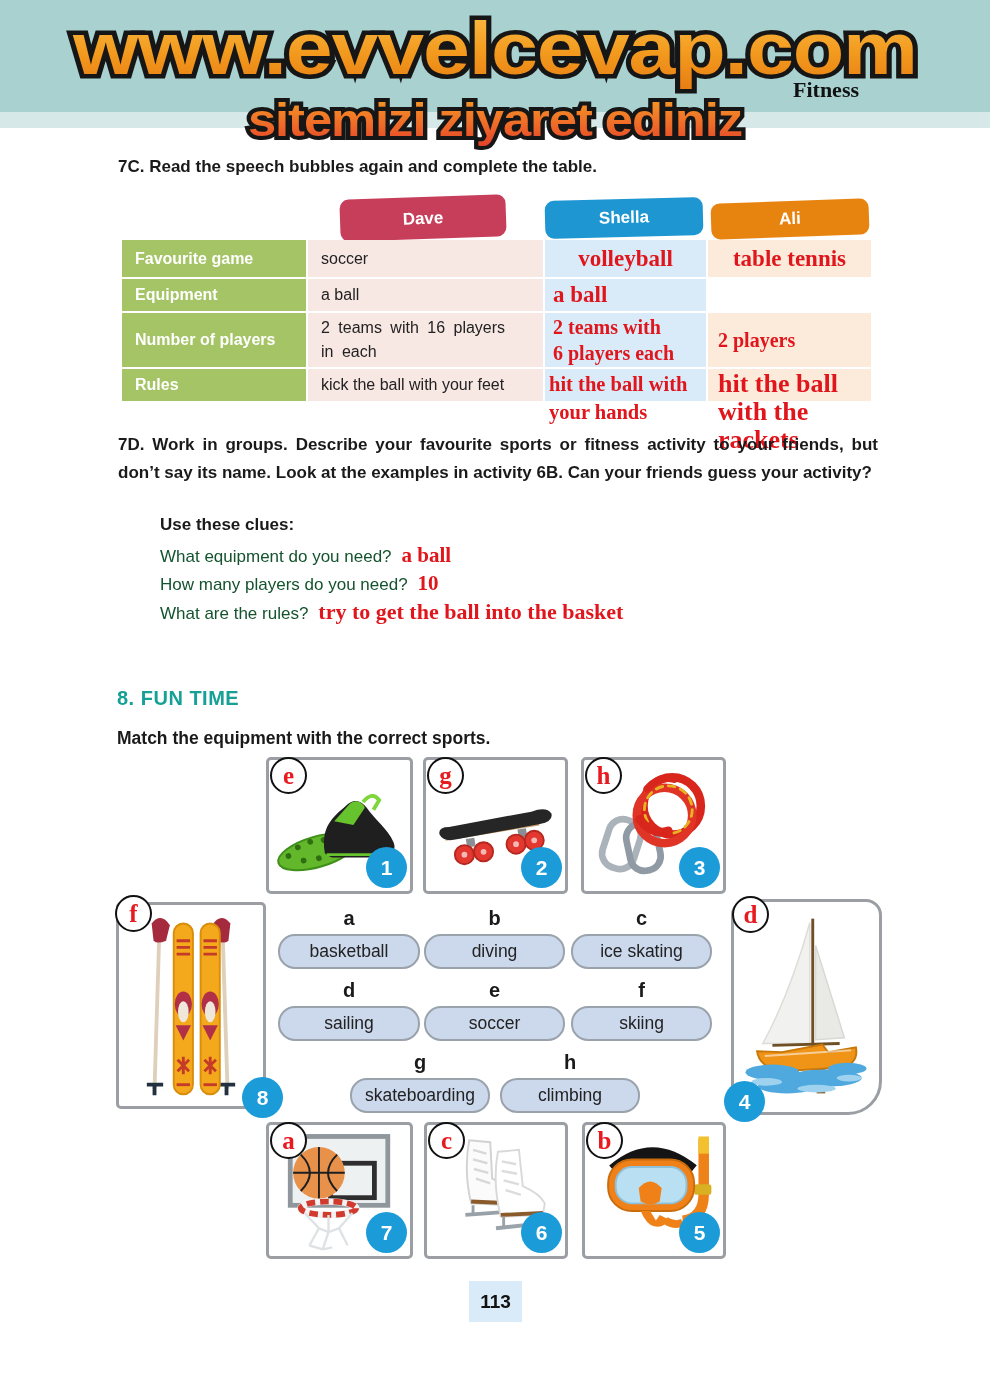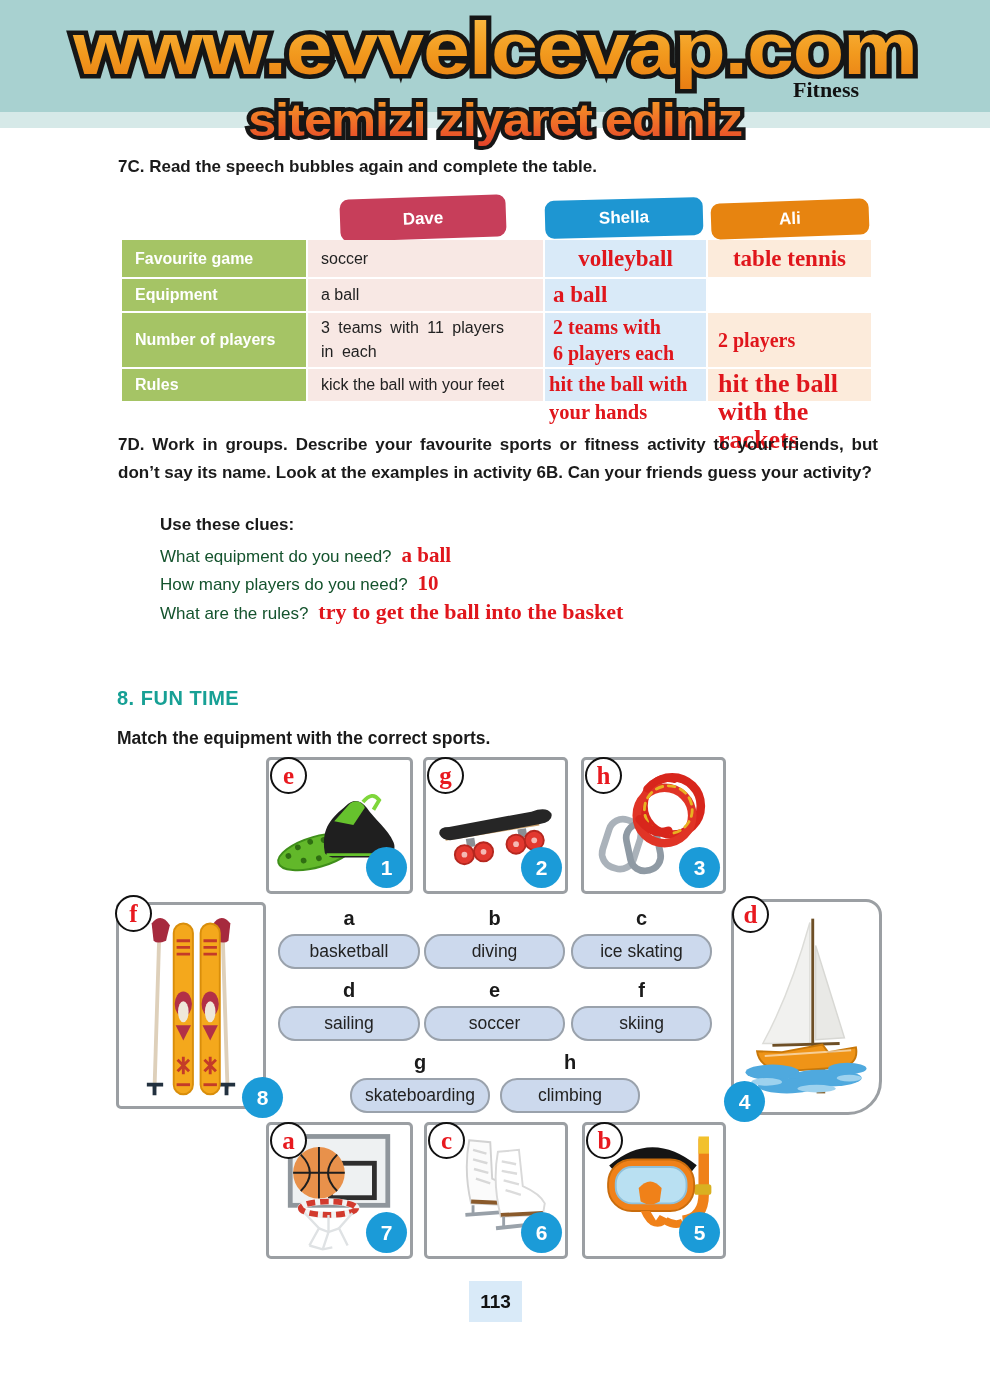--- a/index.html
+++ b/index.html
@@ -110,21 +110,21 @@
     <div class="tcell dcell c-dave r-1">soccer</div>
     <div class="tcell scell red big center c-shella r-1">volleyball</div>
     <div class="tcell acell red big center c-ali r-1">table tennis</div>
 
     <div class="tcell lbl c-label r-2">Equipment</div>
     <div class="tcell dcell c-dave r-2">a ball</div>
     <div class="tcell scell red big c-shella r-2" style="padding-left:8px;">a ball</div>
     <div class="tcell acell red nowrap center c-ali r-2" style="font-size:19.5px;margin-top:36px;">a ball, two rackets</div>
 
     <div class="tcell lbl c-label r-3">Number of players</div>
-    <div class="tcell dcell preline dave3 c-dave r-3">3 teams with 11 players
+    <div class="tcell dcell preline dave3 c-dave r-3">2 teams with 16 players
 in each</div>
     <div class="tcell scell red mid preline c-shella r-3" style="padding-left:8px;">2 teams with
 6 players each</div>
     <div class="tcell acell red mid c-ali r-3" style="padding-left:10px;">2 players</div>
 
     <div class="tcell lbl c-label r-4">Rules</div>
     <div class="tcell dcell c-dave r-4">kick the ball with your feet</div>
     <div class="tcell scell red topalign c-shella r-4" style="font-size:20.5px;padding-left:4px;">hit the ball with your hands</div>
     <div class="tcell acell red topalign c-ali r-4" style="font-size:26px;padding-left:10px;">hit the ball with the rackets</div>
   </div>

